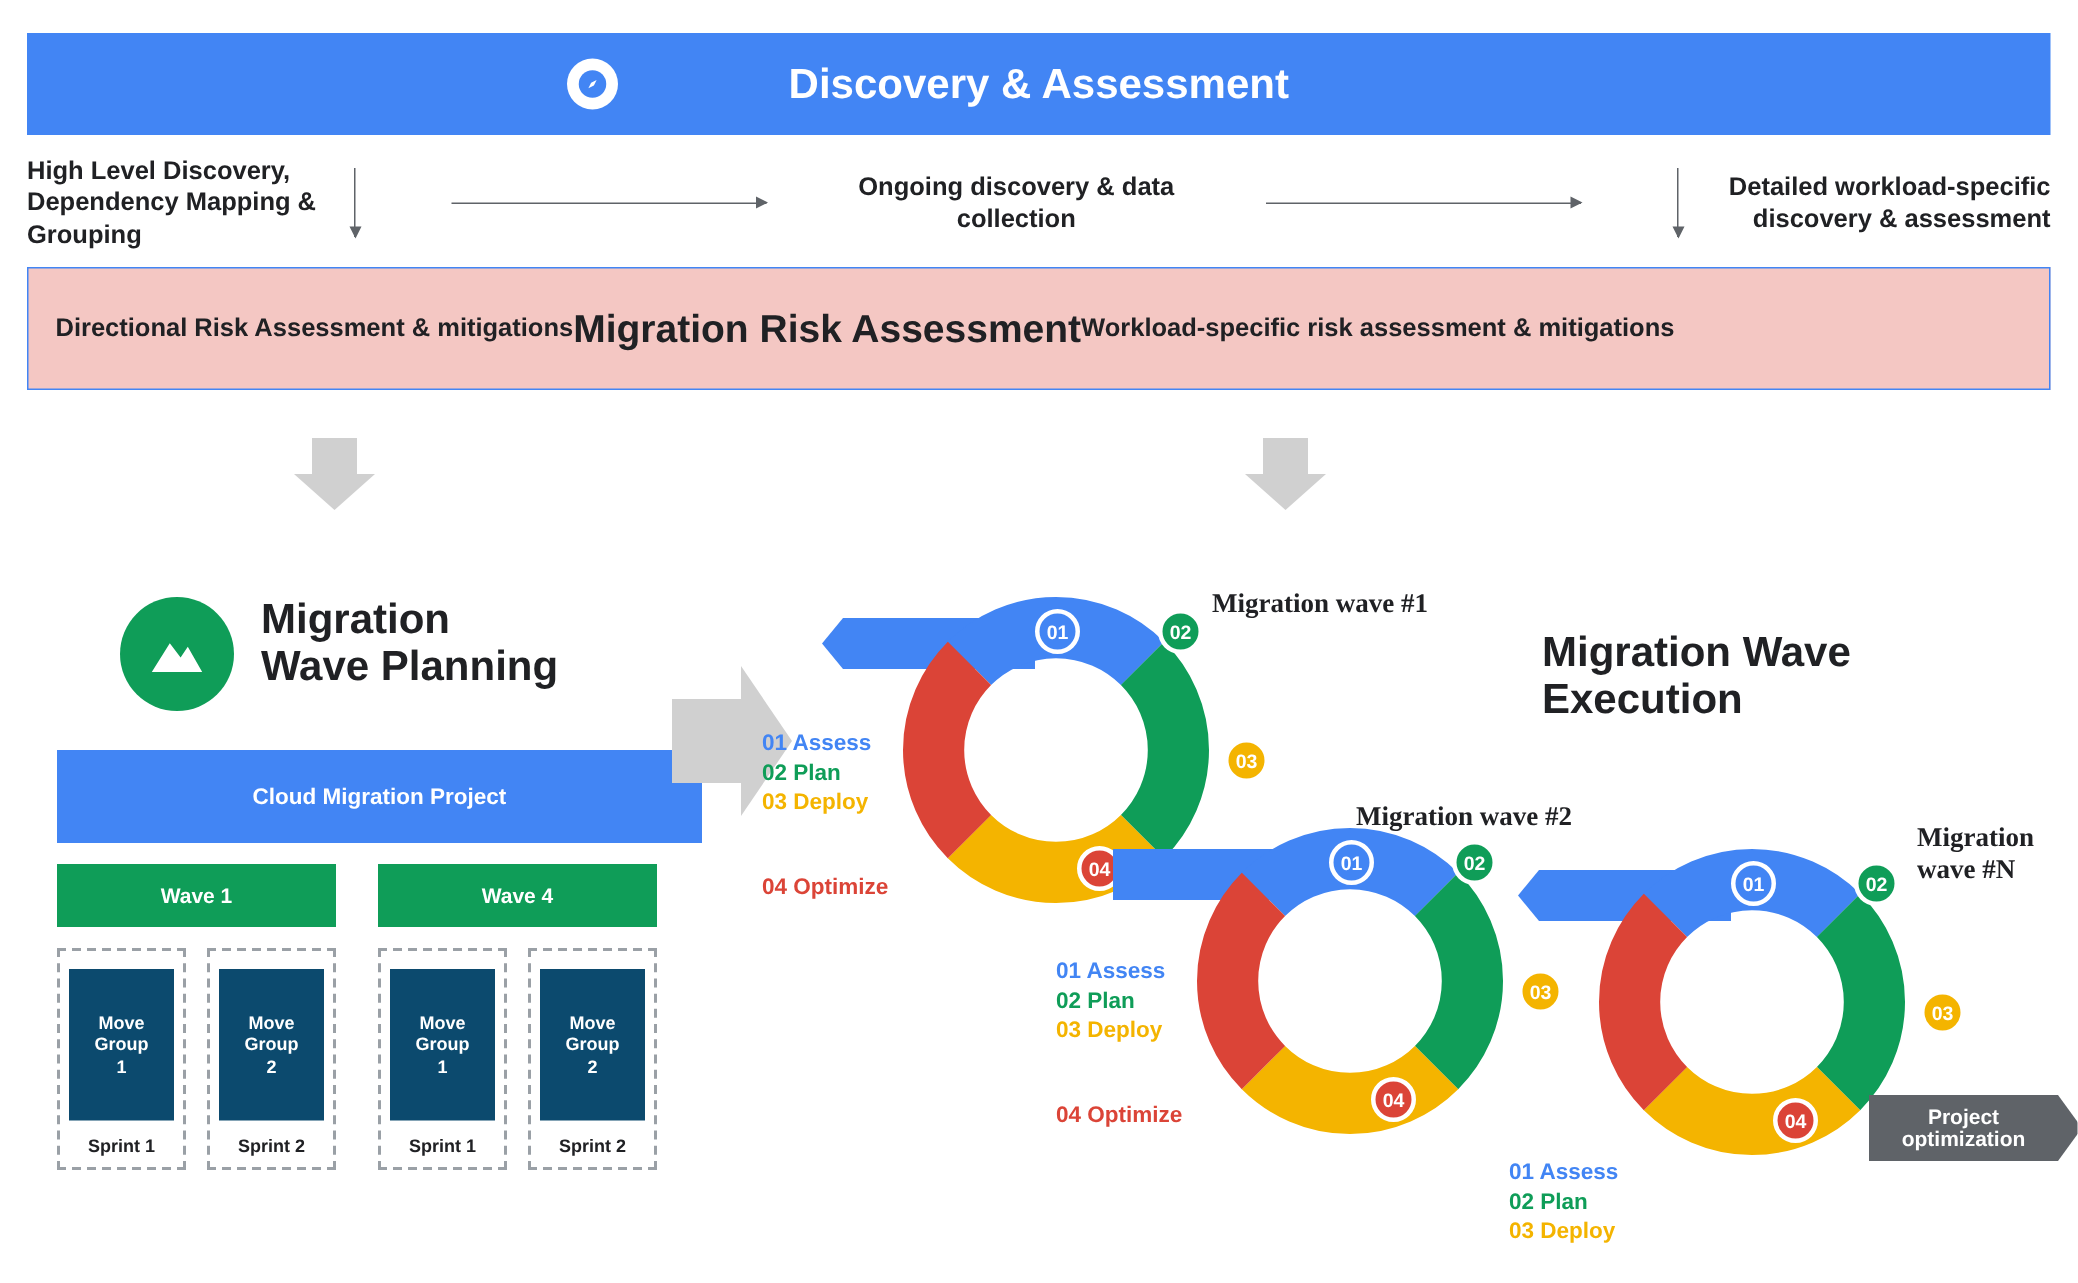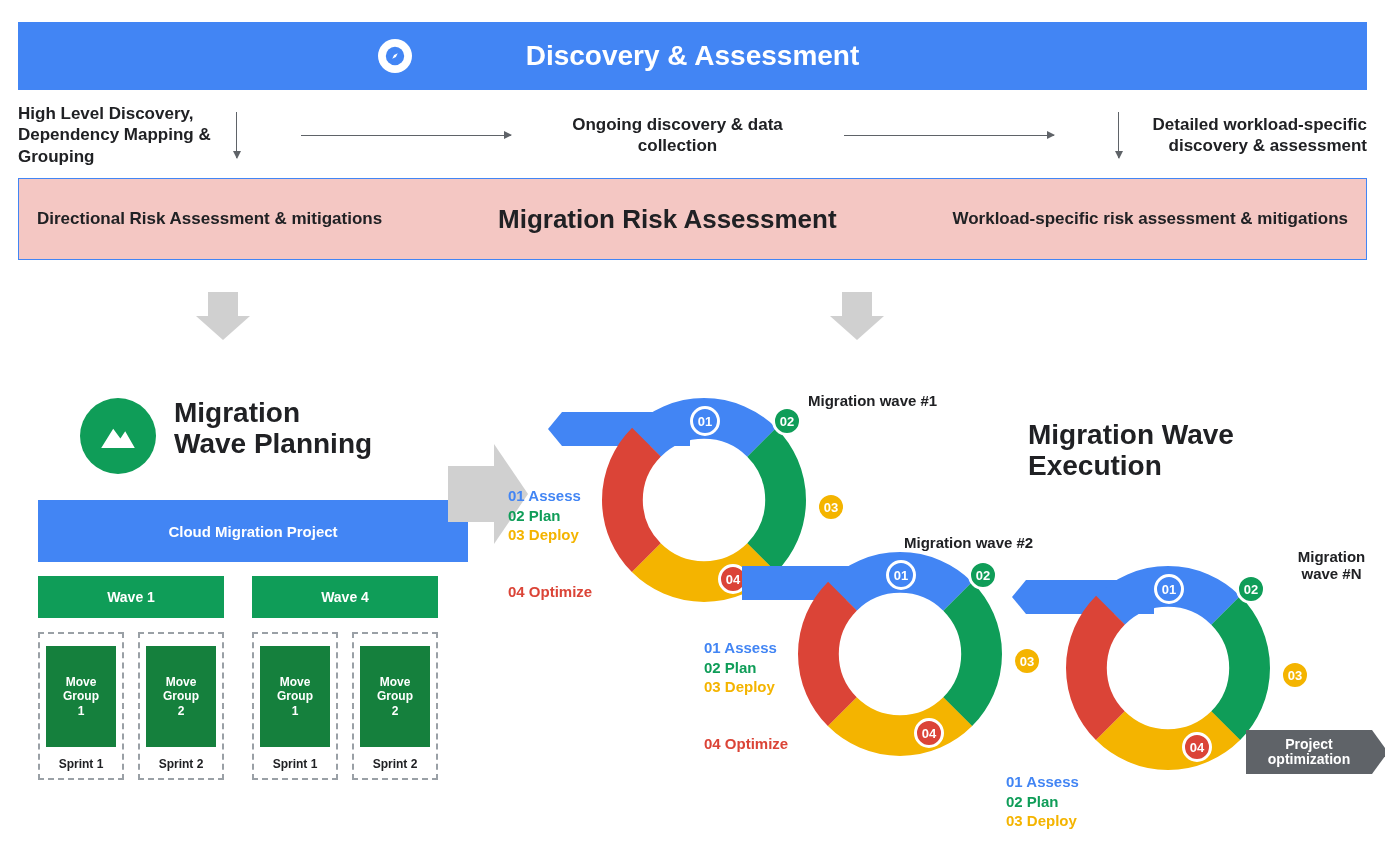--- a/index.html
+++ b/index.html
@@ -49,21 +49,21 @@
     content: ''; position: absolute; bottom: -1px; left: -3.5px;
     border-top: 8px solid #5f6368; border-left: 4px solid transparent; border-right: 4px solid transparent;
   }
   .risk-band {
     margin: 8px 18px 0 18px;
     height: 82px;
     background: #F4C7C3;
     border: 1px solid #4285F4;
     display: flex;
     align-items: center;
-    justify-content: space-between;
+    justify-content: flex-start;
     padding: 0 18px;
   }
   .risk-text { font-size: 17px; font-weight: 700; }
   .risk-title { font-size: 26px; font-weight: 800; }
   .big-down {
     position: absolute;
     width: 54px; height: 50px;
   }
   .big-down .shaft { width: 30px; height: 24px; background: #D0D0D0; margin: 0 auto; }
   .big-down .head {
@@ -88,21 +88,21 @@
   .wave-bar {
     position: absolute; top: 576px; width: 186px; height: 42px;
     background: #0F9D58; color: #fff; display: flex; align-items: center; justify-content: center;
     font-size: 14px; font-weight: 600;
   }
   .sprint-box {
     position: absolute; top: 632px; width: 86px; height: 148px;
     border: 2px dashed #9AA0A6; display: flex; flex-direction: column;
   }
   .sprint-box .mg {
-    flex: 1; margin: 12px 6px 3px 6px; background: #15803d; color: #fff;
+    flex: 1; margin: 12px 6px 3px 6px; background: #0c4a6e; color: #fff;
     display: flex; align-items: center; justify-content: center; text-align: center;
     font-size: 12px; font-weight: 600; padding: 4px; line-height: 1.2;
   }
   .sprint-box .sp {
     height: 28px; display: flex; align-items: center; justify-content: center;
     font-size: 12px; font-weight: 600; color: #202124;
   }
   .big-right {
     position: absolute; width: 78px; height: 120px;
   }
@@ -110,21 +110,21 @@
   .big-right .head {
     position: absolute; left: 46px; top: 10px;
     width: 0; height: 0;
     border-top: 50px solid transparent;
     border-bottom: 50px solid transparent;
     border-left: 34px solid #D0D0D0;
   }
 
   
   .exec-title { position: absolute; top: 420px; left: 1028px; font-size: 28px; font-weight: 800; line-height: 1.1; }
-  .wave-label { position: absolute; font-size: 15px; font-weight: 600; text-align: center; line-height: 1.15; }
+  .wave-label { position: absolute; font-size: 18px; font-weight: 600; line-height: 1.15; font-family: Liberation Serif, serif; }
   .legend { position: absolute; font-size: 15px; font-weight: 700; line-height: 1.3; }
   .lg-blue { color: #4285F4; } .lg-green { color: #0F9D58; } .lg-yellow { color: #F4B400; } .lg-red { color: #DB4437; margin-top: 37px; }
 
   .donut { position: absolute; width: 204px; height: 204px; }
   .donut svg { width: 100%; height: 100%; }
   .donut .num {
     position: absolute; width: 30px; height: 30px; border-radius: 50%;
     display: flex; align-items: center; justify-content: center;
     color: #fff; font-size: 13px; font-weight: 800;
     border: 3px solid #fff;

